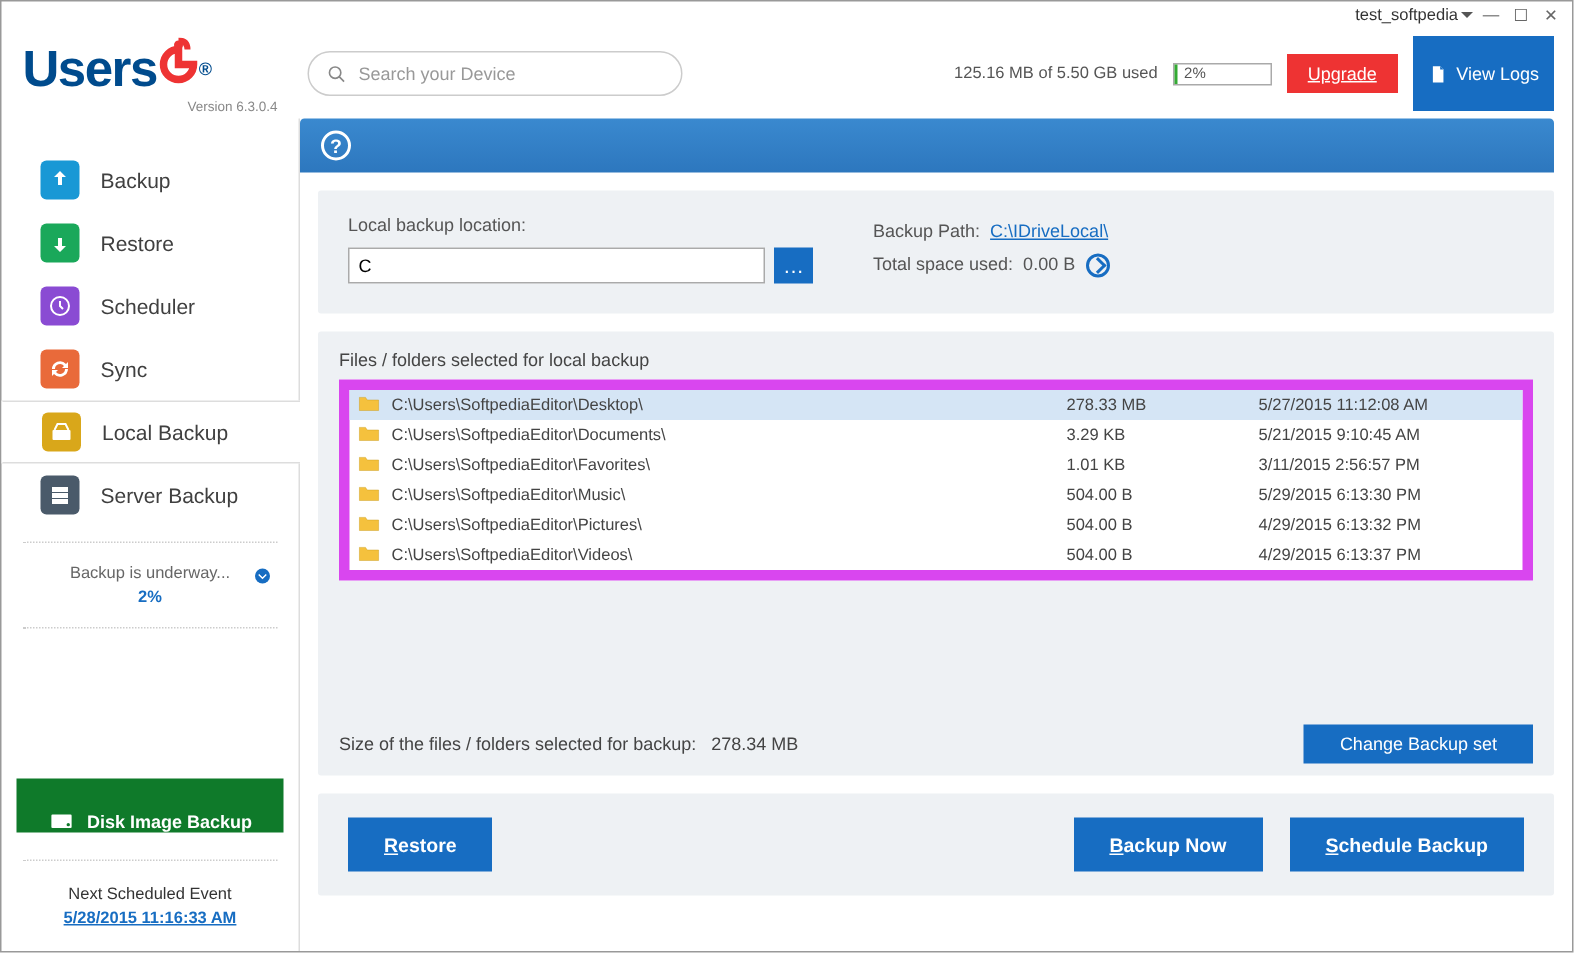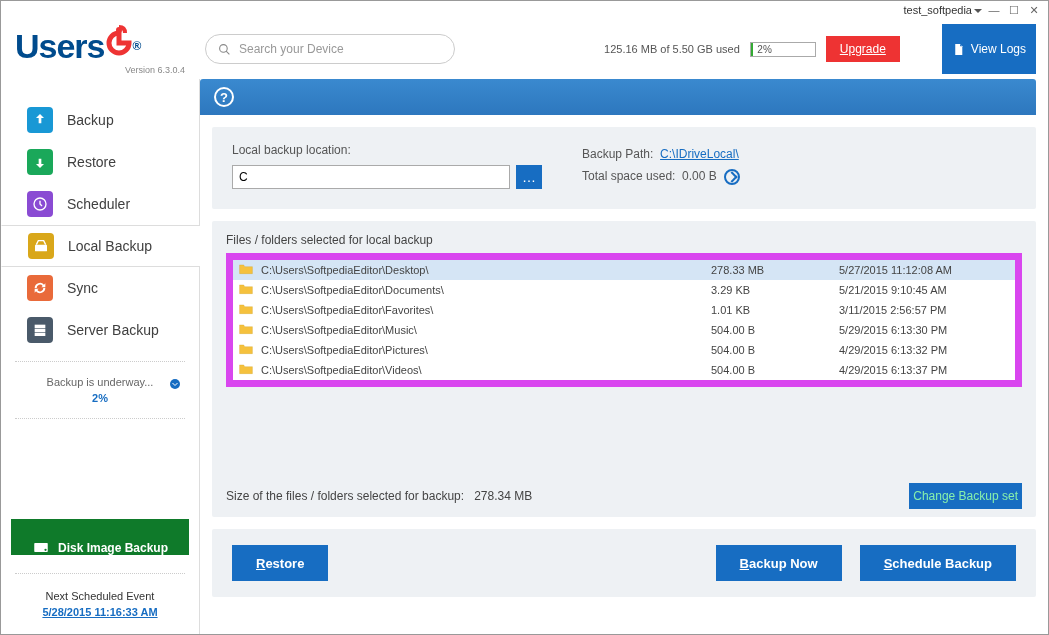--- a/index.html
+++ b/index.html
@@ -18,21 +18,21 @@
 .logo-e { color:#e33; position:relative; }
 .logo-reg { font-size:12px; color:#004b8d; vertical-align:super; }
 .logo-ver { text-align:right; font-size:9px; color:#888; margin-top:-2px; padding-right:20px;}
 .search-box { flex:0 0 250px; height:30px; border:1px solid #ccc; border-radius:15px; display:flex; align-items:center; padding:0 12px; color:#999; font-size:12px; gap:8px; background:#fff;}
 .search-box svg { width:13px; height:13px; stroke:#888; }
 .header-right { flex:1; display:flex; align-items:center; justify-content:flex-end; gap:10px; font-size:11px; color:#555; }
 .usage-bar { width:66px; height:15px; border:1px solid #aaa; position:relative; background:#fff; display:flex; align-items:center; }
 .usage-fill { background:#3a3; height:100%; }
 .usage-pct { position:relative; left:4px; font-size:10px; }
 .btn-upgrade { background:#e33; color:#fff; padding:6px 14px; font-size:12px; border:none; cursor:pointer; text-decoration:underline;}
-.btn-viewlogs { background:#176dc2; color:#fff; padding:18px 10px; font-size:12px; border:none; cursor:pointer; display:flex; align-items:center; gap:6px;margin-left:32px;}
+.btn-viewlogs { background:#176dc2; color:#fff; padding:18px 10px; font-size:12px; border:none; cursor:pointer; display:flex; align-items:center; gap:6px;}
 .btn-viewlogs svg { width:13px;height:13px; fill:#fff; }
 
 
 .split { display:flex; height:calc(100% - 78px); }
 .sidebar { width:198px; padding-top:20px; display:flex; flex-direction:column; }
 .nav-item { height:42px; display:flex; align-items:center; gap:14px; padding-left:26px; font-size:14px; color:#404040; cursor:pointer;text-align:center; }
 .nav-item.active { border-top:1px solid #ddd; border-bottom:1px solid #ddd; border-left:1px solid #fff; margin-right:-1px; background:#fff; z-index:2; position:relative;}
 .nav-icon { width:26px; height:26px; border-radius:4px; display:flex; align-items:center; justify-content:center; }
 .nav-icon svg { width:16px; height:16px; fill:#fff; }
 .sep { border-top:1px dotted #ccc; margin:10px 14px; }
@@ -68,21 +68,21 @@
 .files-caption { margin-bottom:6px; }
 .file-list { background:#fff; border:7px solid #d946ef; }
 .file-row { display:flex; align-items:center; height:20px; padding:0 6px; gap:8px; font-size:11px; }
 .file-row.sel { background:#d5e5f5; }
 .file-row .fico { width:14px; height:12px; }
 .file-row .path { flex:1; }
 .file-row .size { width:120px; }
 .file-row .date { width:170px; }
 .folder-svg { fill:#f5c13d; stroke:#c99a1a; stroke-width:0.5; }
 .files-footer { display:flex; align-items:center; justify-content:space-between; margin-top:90px; padding-top:6px;}
-.link-btn { background:#176dc2; color:#86efac; border:none; padding:6px 4px; font-size:12px; cursor:pointer; }
+.link-btn { background:#176dc2; color:#ffffff; border:none; padding:6px 24px; font-size:12px; cursor:pointer; }
 
 
 .action-bar { background:#eef1f4; border-radius:2px; padding:16px 20px; display:flex; align-items:center; }
 .big-btn { background:#176dc2; color:#fff; border:none; height:36px; padding:0 24px; font-size:13px; font-weight:bold; cursor:pointer; }
 .big-btn .ul { text-decoration:underline; }
 .action-bar .gap { flex:1; }
 .action-bar .big-btn + .big-btn { margin-left:18px; }
 
 </style>
 </head>
@@ -154,36 +154,36 @@
     </div>
     <div class="nav-item">
       <div class="nav-icon" style="background:#8a4bd3">
           <svg viewBox="0 0 24 24">
             <circle cx="12" cy="12" r="9" fill="none" stroke="#fff" stroke-width="2"></circle>
             <path d="M12 7v5l3 3" fill="none" stroke="#fff" stroke-width="2"></path>
           </svg>
         </div>
       <span>Scheduler</span>
     </div>
+    <div class="nav-item">
+      <div class="nav-icon" style="background:#e96a3a">
+          <svg viewBox="0 0 24 24">
+            <path d="M4 12a8 8 0 0 1 14-5l2-2v6h-6l2-2a5 5 0 0 0-9 3zM20 12a8 8 0 0 1-14 5l-2 2v-6h6l-2 2a5 5 0 0 0 9-3z"></path>
+          </svg>
+        </div>
+      <span>Sync</span>
+    </div>
     <div class="nav-item active">
       <div class="nav-icon" style="background:#d9a71a">
           <svg viewBox="0 0 24 24">
             <rect x="3" y="10" width="18" height="10" rx="1"></rect>
             <path d="M5 10l3-6h8l3 6" fill="none" stroke="#fff" stroke-width="2"></path>
           </svg>
         </div>
       <span>Local Backup</span>
-    </div>
-    <div class="nav-item">
-      <div class="nav-icon" style="background:#e96a3a">
-          <svg viewBox="0 0 24 24">
-            <path d="M4 12a8 8 0 0 1 14-5l2-2v6h-6l2-2a5 5 0 0 0-9 3zM20 12a8 8 0 0 1-14 5l-2 2v-6h6l-2 2a5 5 0 0 0 9-3z"></path>
-          </svg>
-        </div>
-      <span>Sync</span>
     </div>
     <div class="nav-item">
       <div class="nav-icon" style="background:#4a5a6a">
           <svg viewBox="0 0 24 24">
             <rect x="4" y="4" width="16" height="5"></rect>
             <rect x="4" y="10" width="16" height="5"></rect>
             <rect x="4" y="16" width="16" height="5"></rect>
           </svg>
         </div>
       <span>Server Backup</span>

